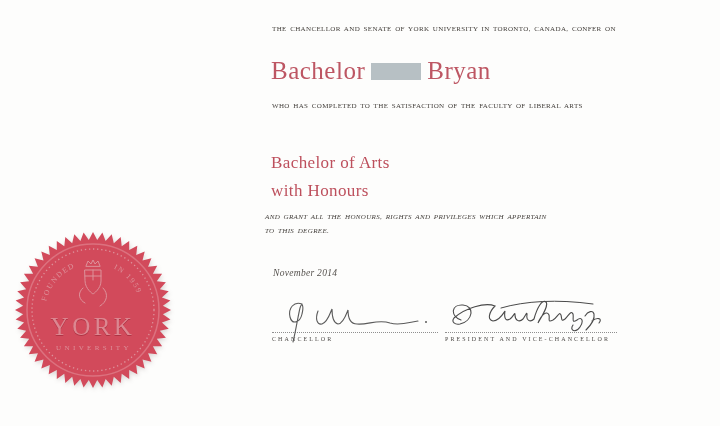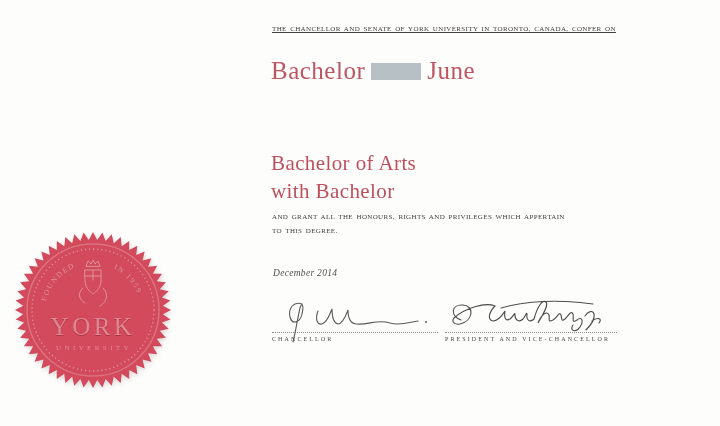--- a/index.html
+++ b/index.html
@@ -19,39 +19,39 @@
     font-family:"Liberation Serif", serif;
     font-size:7px;
     letter-spacing:0.35px;
     word-spacing:1.4px;
     color:#45413d;
     line-height:13.5px;
     margin:0;
     text-transform:uppercase;
     white-space:nowrap;
   }
-  .conferral{left:272px;top:23px;text-decoration:underline;}
+  .conferral{left:272px;top:23px;}
   .completion{left:272px;top:100px;}
-  .grant{left:272px;top:211px;}
+  .grant{left:265px;top:211px;font-style:italic;}
   .name{
     position:absolute;left:271px;top:57px;margin:0;
     font-size:25px;font-weight:400;
     color:#bd5663;
     letter-spacing:0.5px;
     white-space:nowrap;
   }
   .redact{
     display:inline-block;
     width:50px;height:17px;
     background:#b7c0c4;
     margin:0 6px -1px 6px;
   }
   .degree{
     position:absolute;left:271px;top:149px;margin:0;
-    font-size:21px;font-weight:400;
+    font-size:17px;font-weight:400;
     color:#bd4f5c;
     letter-spacing:0.4px;
     line-height:28px;
     white-space:nowrap;
   }
   .date{
     position:absolute;left:273px;top:268px;margin:0;
     font-style:italic;
     font-size:9.5px;
     color:#55514d;
@@ -90,38 +90,38 @@
   .seal .york-main{font-size:25px;letter-spacing:3.5px;fill:#dc8791;}
   .seal .univ{font-size:7px;letter-spacing:3.4px;fill:#dd8f99;}
 </style>
 </head>
 <body>
 
 <div class="page">
 
   <p class="smallcaps conferral">THE CHANCELLOR AND SENATE OF YORK UNIVERSITY IN TORONTO, CANADA, CONFER ON</p>
 
-  <h1 class="name"><span>Bachelor</span><span class="redact"></span><span>June</span></h1>
+  <h1 class="name"><span>Bachelor</span><span class="redact"></span><span>Bryan</span></h1>
 
   <p class="smallcaps completion">
-    <br>
+    <span>WHO HAS COMPLETED TO THE SATISFACTION OF THE FACULTY OF LIBERAL ARTS</span><br>
     <br>
   </p>
 
   <h2 class="degree">
     <span>Bachelor of Arts</span><br>
-    <span>with Bachelor</span>
+    <span>with Honours</span>
   </h2>
 
   <p class="smallcaps grant">
     <span>AND GRANT ALL THE HONOURS, RIGHTS AND PRIVILEGES WHICH APPERTAIN</span><br>
     <span>TO THIS DEGREE.</span>
   </p>
 
-  <p class="date">December 2014</p>
+  <p class="date">November 2014</p>
 
   <div class="sig sig-left">
     <svg class="scribble" width="166" height="36" viewBox="0 0 166 36">
       <path d="M 30,8 C 22,5 16,12 18,21 C 20,29 28,27 30,18 C 32,10 30,5 28,12 C 26,20 24,34 21,46" fill="none" stroke="#5a5a5a" stroke-width="1.1" stroke-linecap="round"></path>
       <path d="M 46,15 C 43,23 45,29 50,28 C 56,26 58,17 60,13 C 60,20 61,27 66,28 C 71,28 74,19 76,14 C 76,21 78,28 85,28 C 96,29 106,23 118,27 C 128,30 138,26 146,25" fill="none" stroke="#5a5a5a" stroke-width="1.1" stroke-linecap="round"></path>
       <circle cx="154" cy="26" r="1" fill="#5a5a5a"></circle>
     </svg>
     <div class="dotline"></div>
     <div class="sig-label">CHANCELLOR</div>
   </div>

